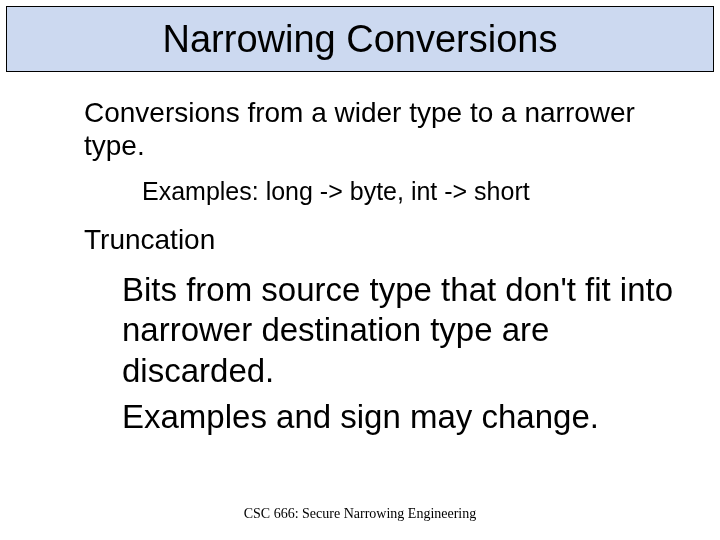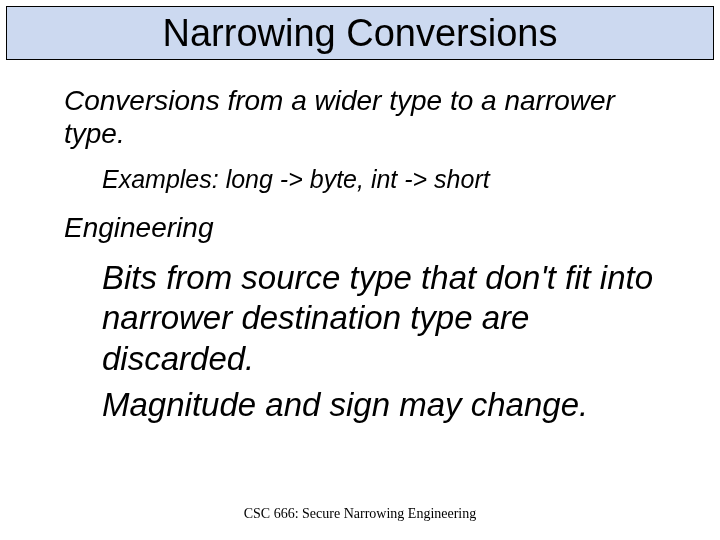--- a/index.html
+++ b/index.html
@@ -6,45 +6,44 @@
   html, body { width: 720px; height: 540px; overflow: hidden; }
   body {
     font-family: Arial, Helvetica, sans-serif;
     background: #ffffff;
     position: relative;
   }
   .title-bar {
     background: #ccd9f0;
     border: 1px solid #000;
     margin: 6px 6px 0 6px;
-    height: 54px;
+    height: 66px;
     display: flex;
     align-items: center;
     justify-content: center;
   }
   .title-text {
     font-size: 38px;
     color: #000;
     font-weight: 400;
   }
   .content {
-    padding: 24px 44px 0 64px;
-    font-style: italic;
+    padding: 24px 44px 0 84px;
   }
   .para {
     font-size: 28px;
     color: #000;
     line-height: 1.18;
     margin-bottom: 14px;
   }
   .sub {
     font-size: 25px;
     color: #000;
     line-height: 1.2;
-    margin-left: 38px;
+    margin-left: 58px;
     margin-bottom: 18px;
   }
   .heading2 {
     font-size: 28px;
     color: #000;
     margin-bottom: 14px;
   }
   .sub2 {
     font-size: 33px;
     color: #000;
@@ -66,18 +65,18 @@
 </head>
 <body>
 
 <div class="title-bar">
   <div class="title-text">Narrowing Conversions</div>
 </div>
 
 <div class="content">
   <p class="para">Conversions from a wider type to a narrower type.</p>
   <p class="sub">Examples: long -&gt; byte, int -&gt; short</p>
-  <p class="heading2">Engineering</p>
+  <p class="heading2">Truncation</p>
   <p class="sub2">Bits from source type that don't fit into narrower destination type are discarded.</p>
-  <p class="sub2">Magnitude and sign may change.</p>
+  <p class="sub2">Examples and sign may change.</p>
 </div>
 
 <div class="footer">CSC 666: Secure Narrowing Engineering</div>
 
 </body></html>

